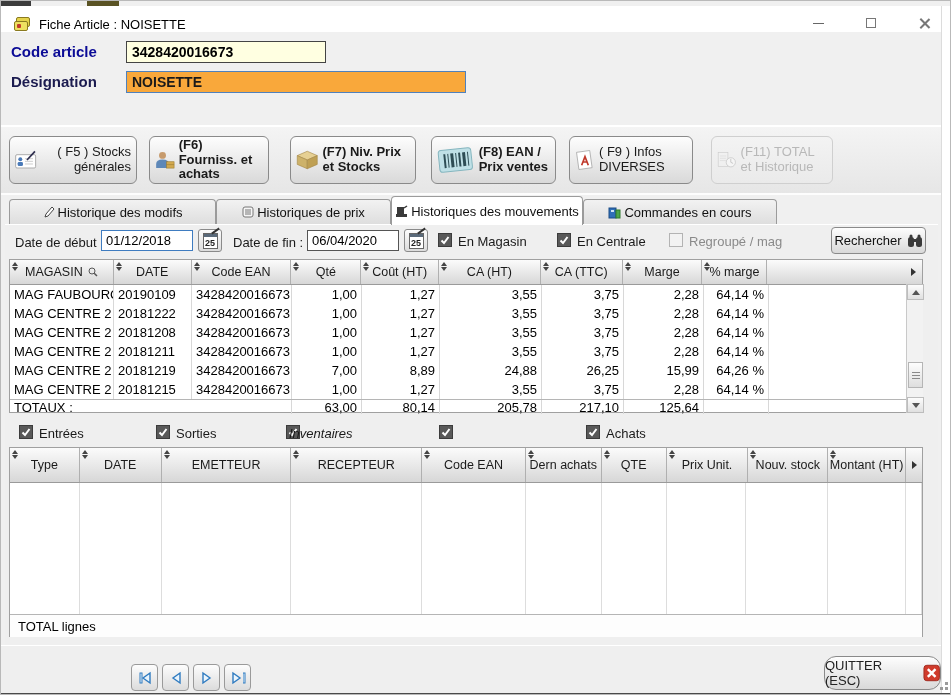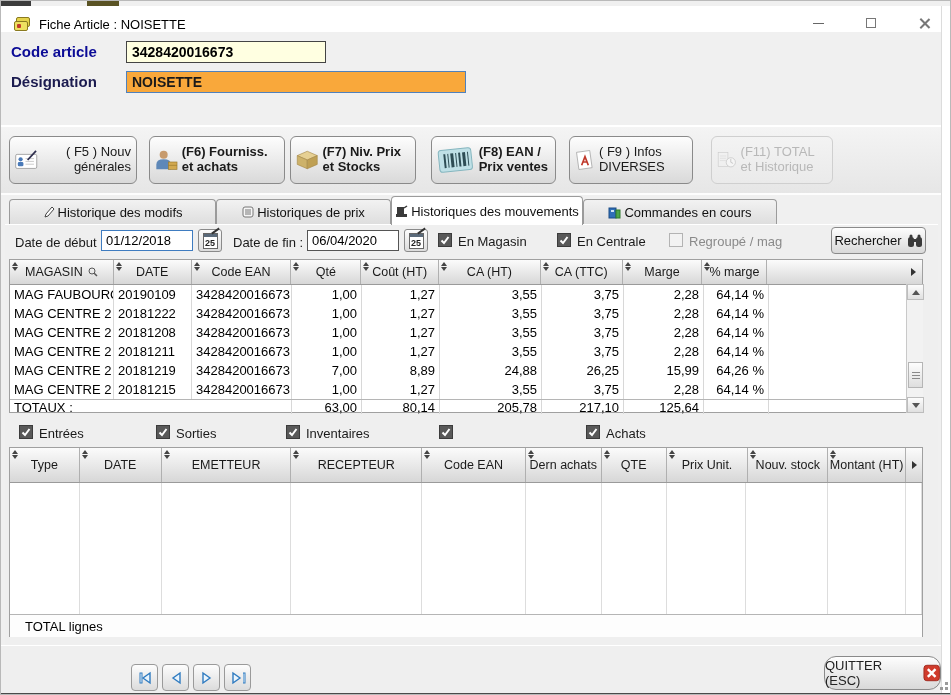--- a/index.html
+++ b/index.html
@@ -32,21 +32,21 @@
   .fld-code { left:125px; top:40px; width:200px; background:#FFFFE1; color:#000; }
   .fld-des { left:125px; top:70px; width:340px; background:#F9A83B; color:#1a1a1a; border:1px solid #4f81bd; }
 
   
   .toolband { position:absolute; left:0; top:124px; width:951px; height:70px; background:linear-gradient(#f4f4f4,#e6e6e6); border-top:2px solid #ffffff; border-bottom:2px solid #fdfdfd; }
   .tbtn { position:absolute; top:135px; height:48px; display:flex; align-items:center; gap:4px; padding:2px 5px; border:1px solid #8a8a8a; border-radius:6px; background:linear-gradient(#fdfdfd,#d9d9d9); font-size:13px; color:#1a1a1a; cursor:default; }
   .tbtn .txt { line-height:1.12; }
   .tbtn.bold .txt { font-weight:bold; }
   .tbtn.right .txt { text-align:right; }
   .tbtn.disabled { border-color:#cfcfcf; background:linear-gradient(#f3f3f3,#eaeaea); color:#b8b8b8; }
-  .b-f5 { left:8px; width:128px; } .b-f6 { left:148px; width:136px; } .b-f7 { left:289px; width:126px; }
+  .b-f5 { left:8px; width:128px; } .b-f6 { left:148px; width:120px; } .b-f7 { left:289px; width:126px; }
   .b-f8 { left:430px; width:125px; } .b-f9 { left:568px; width:124px; } .b-f11 { left:710px; width:122px; }
 
   
   .tab { position:absolute; top:198px; height:25px; background:linear-gradient(#f2f2f2,#dedede); border:1px solid #9b9b9b; border-bottom:none; border-radius:4px 4px 0 0; display:flex; align-items:center; justify-content:center; gap:3px; font-size:13px; color:#111; }
   .tab.active { top:195px; height:29px; background:#ffffff; z-index:3; }
   .tab1 { left:8px; width:207px; } .tab2 { left:215px; width:175px; } .tab3 { left:390px; width:192px; } .tab4 { left:582px; width:194px; }
 
   
   .panel { position:absolute; left:4px; top:223px; width:933px; height:421px; background:#efefef; border-top:1px solid #ffffff; }
 
@@ -85,21 +85,21 @@
   .totrow { display:flex; height:15px; border-top:1px solid #b5b5b5; }
   .totrow .cell { font-size:13px; }
   
   .w0{width:104px}.w1{width:78px}.w2{width:100px}.w3{width:70px}.w4{width:78px}.w5{width:102px}.w6{width:82px}.w7{width:80px}.w8{width:65px}.wf{width:138px;border-right:none}
   .wtot{width:282px}
   .wa{width:17px;border-right:none}
   
   .v0{width:70px}.v1{width:82px}.v2{width:130px}.v3{width:131px}.v4{width:104px}.v5{width:76px}.v6{width:65px}.v7{width:80px}.v8{width:82px}.v9{width:78px}.va{width:16px;border-right:none}
   .g2body { display:flex; height:131px; }
   .bcol { border-right:1px solid #ddd; height:100%; }
-  .g2foot { height:23px; border-top:1px solid #b5b5b5; background:#fdfdfd; display:flex; align-items:center; padding-left:15px; font-size:13px; color:#000; }
+  .g2foot { height:23px; border-top:1px solid #b5b5b5; background:#fdfdfd; display:flex; align-items:center; padding-left:8px; font-size:13px; color:#000; }
 
   
   .vscroll { position:absolute; left:896px; top:24px; width:17px; height:129px; background:#f2f2f2; border-left:1px solid #c9c9c9; }
   .sbtn { position:absolute; left:0; width:17px; height:16px; background:linear-gradient(#fcfcfc,#e0e0e0); border:1px solid #bdbdbd; display:flex; align-items:center; justify-content:center; }
   .sb-up { top:0; } .sb-dn { bottom:0; }
   .tri-u { width:0;height:0;border-left:4px solid transparent;border-right:4px solid transparent;border-bottom:5px solid #555; }
   .tri-d { width:0;height:0;border-left:4px solid transparent;border-right:4px solid transparent;border-top:5px solid #555; }
   .sthumb { position:absolute; left:1px; top:78px; width:15px; height:26px; background:linear-gradient(#fdfdfd,#dedede); border:1px solid #b5b5b5; display:flex; flex-direction:column; gap:2px; align-items:center; justify-content:center; }
   .sthumb b { display:block; width:8px; height:1px; background:#8a8a8a; }
 
@@ -149,21 +149,21 @@
   <div class="tbtn right b-f5">
     <svg width="34" height="30" viewBox="0 0 34 30">
       <rect x="1" y="7" width="30" height="20" rx="2" fill="#fff" stroke="#8a8a8a"></rect>
       <circle cx="8" cy="14" r="3" fill="#4a7ab8"></circle>
         <rect x="4" y="18" width="8" height="6" rx="2" fill="#4a7ab8"></rect>
       <line x1="15" y1="13" x2="27" y2="13" stroke="#b5b5b5"></line>
         <line x1="15" y1="17" x2="27" y2="17" stroke="#b5b5b5"></line>
         <line x1="15" y1="21" x2="27" y2="21" stroke="#b5b5b5"></line>
       <line x1="18" y1="15" x2="30" y2="2" stroke="#2e2e4e" stroke-width="2.5"></line>
     </svg>
-    <span class="txt">( F5 ) Nouv générales</span>
+    <span class="txt">( F5 ) Stocks générales</span>
   </div>
   <div class="tbtn bold b-f6">
     <svg width="34" height="32" viewBox="0 0 34 32">
       <circle cx="13" cy="8" r="6" fill="#c79b6d"></circle>
       <path d="M2 30 v-7 q0-8 11-8 q11 0 11 8 v7 z" fill="#5e88b8"></path>
       <rect x="20" y="19" width="13" height="11" fill="#d2a94f" stroke="#9a7a2e"></rect>
         <line x1="20" y1="24" x2="33" y2="24" stroke="#9a7a2e"></line>
     </svg>
     <span class="txt">(F6) Fourniss. et achats</span>
   </div>
@@ -463,21 +463,21 @@
       <svg width="10" height="10" viewBox="0 0 10 10">
         <path d="M1.5 5.5 l2.5 2.5 l4.5-6" stroke="#fff" stroke-width="2" fill="none"></path>
       </svg>
     </span>
   <span class="cblabel" style="left:175px; top:425px;">Sorties</span>
   <span class="cb" style="left:285px; top:424px;">
       <svg width="10" height="10" viewBox="0 0 10 10">
         <path d="M1.5 5.5 l2.5 2.5 l4.5-6" stroke="#fff" stroke-width="2" fill="none"></path>
       </svg>
     </span>
-  <span class="cblabel" style="left:305px; top:425px;">Inventaires</span>
+  <span class="cblabel" style="left:288px; top:425px;font-style:italic;">Inventaires</span>
   <span class="cb" style="left:438px; top:424px;">
       <svg width="10" height="10" viewBox="0 0 10 10">
         <path d="M1.5 5.5 l2.5 2.5 l4.5-6" stroke="#fff" stroke-width="2" fill="none"></path>
       </svg>
     </span>
   <span class="cblabel" style="left:442px; top:425px;margin-top:38px;">Transferts</span>
   <span class="cb" style="left:585px; top:424px;">
       <svg width="10" height="10" viewBox="0 0 10 10">
         <path d="M1.5 5.5 l2.5 2.5 l4.5-6" stroke="#fff" stroke-width="2" fill="none"></path>
       </svg>

